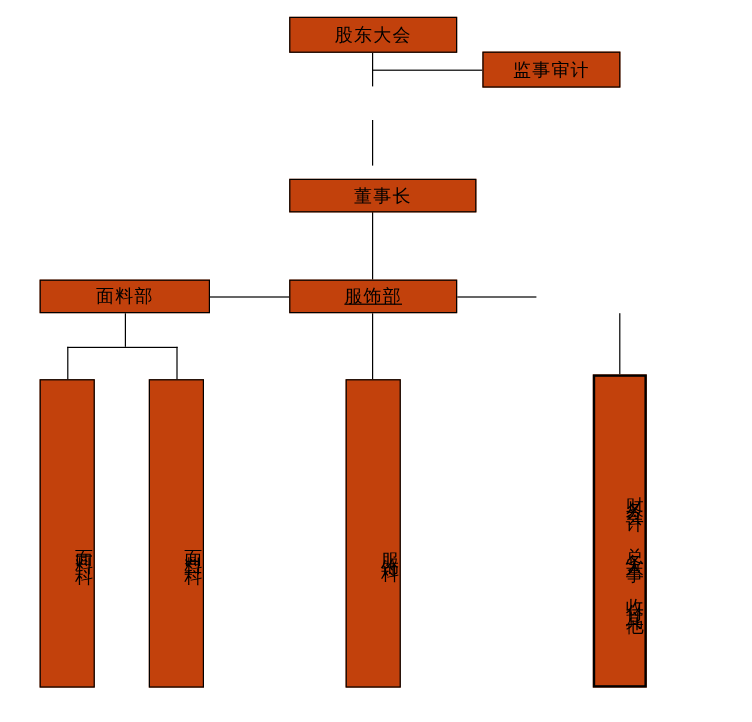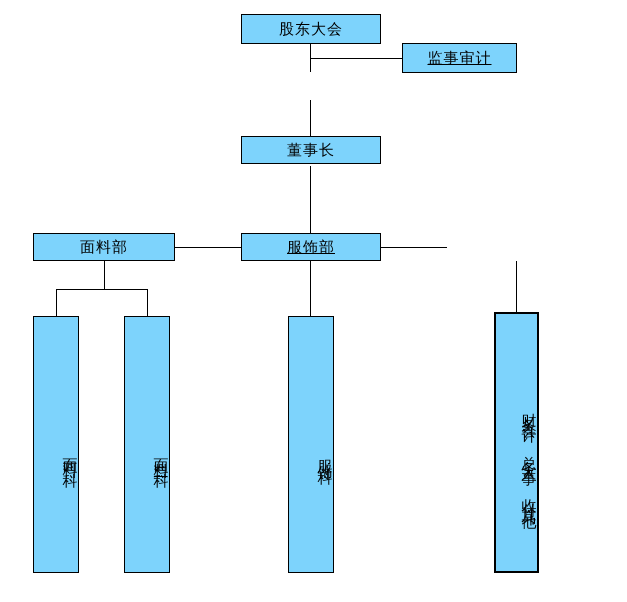--- a/index.html
+++ b/index.html
@@ -15,21 +15,21 @@
     position: relative;
     width: 627px;
     height: 602px;
     background: #ffffff;
     overflow: hidden;
   }
   .node {
     position: absolute;
     box-sizing: border-box;
     border: 1px solid #000000;
-    background: #7dd3fc;
+    background: #c2410c;
     display: flex;
     align-items: center;
     justify-content: center;
     font-size: 15px;
     line-height: 1.1;
     letter-spacing: 1px;
     color: #000000;
     z-index: 2;
   }
   .node.vertical {
@@ -60,26 +60,26 @@
 <body>
 
 <div id="org-chart">
 
   <div class="node" style="left:241px; top:14px; width:140px; height:30px;">股东大会</div>
 
   <div class="connector v" style="left:310px; top:44px; width:1px; height:28px;"></div>
 
   <div class="connector h" style="left:310px; top:58px; width:92px; height:1px;"></div>
 
-  <div class="node" style="left:402px; top:43px; width:115px; height:30px;text-decoration:underline;">监事审计</div>
+  <div class="node" style="left:402px; top:43px; width:115px; height:30px;">监事审计</div>
 
 
   <div class="connector v" style="left:310px; top:100px; width:1px; height:38px;"></div>
 
-  <div class="node" style="left:241px; top:136px; width:140px; height:28px;">董事长</div>
+  <div class="node" style="left:241px; top:149px; width:156px; height:28px;">董事长</div>
 
   <div class="connector v" style="left:310px; top:166px; width:1px; height:67px;"></div>
 
   <div class="node" style="left:33px; top:233px; width:142px; height:28px;">面料部</div>
 
   <div class="connector h" style="left:175px; top:247px; width:66px; height:1px;"></div>
 
   <div class="node" style="left:241px; top:233px; width:140px; height:28px;text-decoration:underline;">服饰部</div>
 
   <div class="connector h" style="left:381px; top:247px; width:66px; height:1px;"></div>

